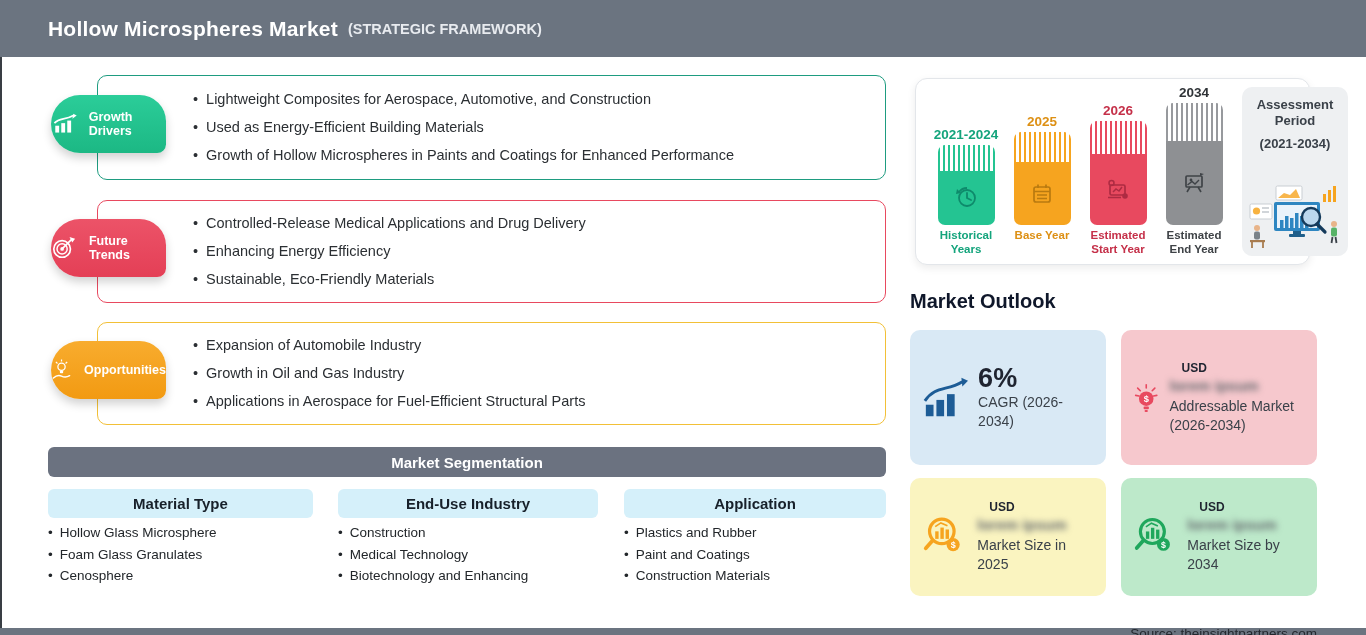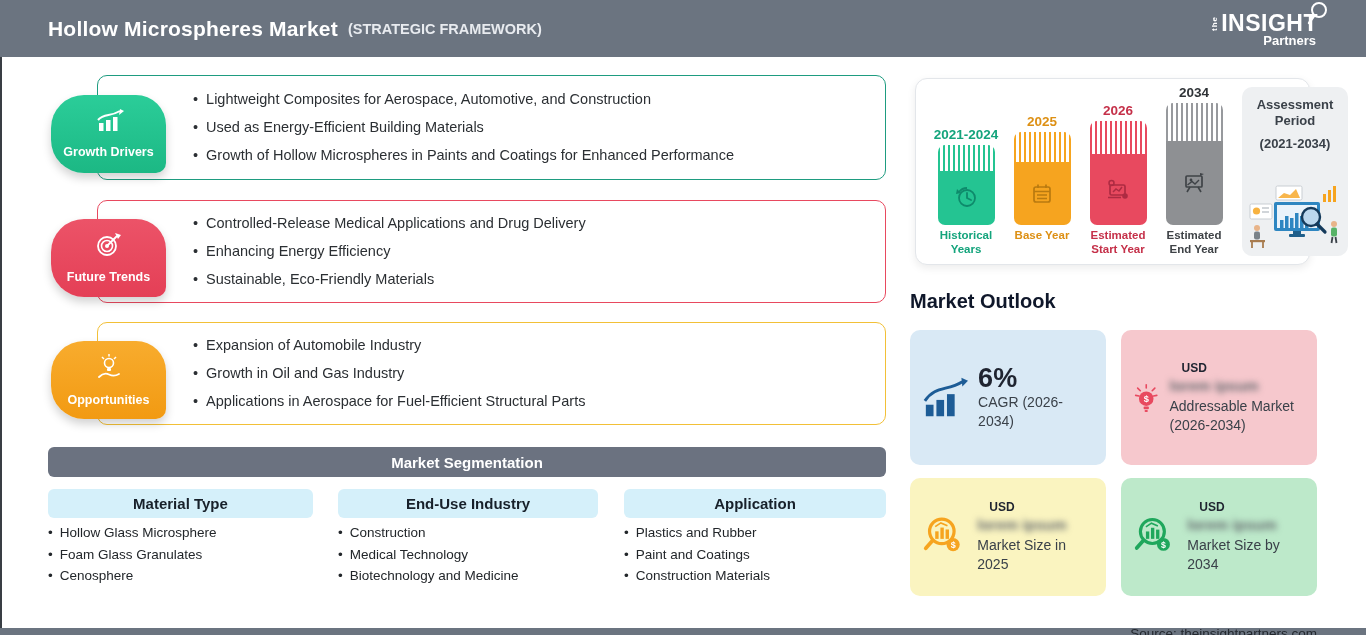--- a/index.html
+++ b/index.html
@@ -21,22 +21,22 @@
 
   
   .left-edge { position: absolute; left: 0; top: 57px; width: 2px; height: 571px; background: #393E44; }
   .bottom-strip { position: absolute; left: 0; bottom: 0; width: 1366px; height: 7px; background: #6B7480; }
 
   
   .section-box { position: absolute; left: 97px; width: 789px; background: #fff; border-radius: 10px; }
   .sec1 { top: 75px;  height: 105px; border: 1.5px solid #1E9C80; }
   .sec2 { top: 200px; height: 103px; border: 1.5px solid #E8495F; }
   .sec3 { top: 322px; height: 103px; border: 1.5px solid #F2C037; }
-  .badge { position: absolute; left: -47px; width: 115px; height: 78px; border-radius: 33px 30px 10px 33px;
-           display: flex; flex-direction: column; align-items: center; justify-content: center; gap: 12px;
+  .badge { position: absolute; left: -47px; width: 115px; height: 58px; border-radius: 33px 30px 10px 33px;
+           display: flex; flex-direction: row; align-items: center; justify-content: center; gap: 12px;
            box-shadow: 0 5px 10px rgba(0,0,0,.18); z-index: 2; }
   .sec1 .badge { top: 19px; background: linear-gradient(180deg,#2BCD99,#1CB884); }
   .sec2 .badge { top: 18px; background: linear-gradient(180deg,#EC5368,#E43F56); }
   .sec3 .badge { top: 18px; background: linear-gradient(180deg,#F8AC2E,#F29A12); }
   .badge-label { color: #fff; font-size: 12.5px; font-weight: bold; }
   .bullets { height: 100%; display: flex; flex-direction: column; justify-content: center;
              padding: 8px 24px 8px 95px; gap: 9px; }
   .bullet { font-size: 14.5px; color: #2B2F33; line-height: 19px; }
   .bullet::before { content: "•"; margin-right: 8px; color: #2B2F33; }
 
@@ -99,31 +99,20 @@
                  font-size: 13.5px; color: #23282E; }
 </style>
 </head>
 <body>
 
 <div id="canvas">
 
   <div class="header">
     <span class="header-title">Hollow Microspheres Market</span>
     <span class="header-subtitle">(STRATEGIC FRAMEWORK)</span>
-    <div class="logo">
-      <div class="logo-top">
-        <span class="logo-the">the</span>
-        <span class="logo-name">INSIGHT</span>
-        <svg class="logo-lens" width="24" height="28" viewBox="0 0 24 28">
-          <circle cx="13" cy="9" r="7" fill="none" stroke="#fff" stroke-width="2"></circle>
-          <line x1="8" y1="15" x2="3" y2="22" stroke="#fff" stroke-width="2.4" stroke-linecap="round"></line>
-        </svg>
-      </div>
-      <span class="logo-partners">Partners</span>
-    </div>
   </div>
   <div class="left-edge"></div>
   <div class="bottom-strip"></div>
 
   <div class="section-box sec1">
     <div class="badge">
       <svg width="30" height="24" viewBox="0 0 30 24">
         <path d="M4,11 C10,4 16,8 26,2" fill="none" stroke="#fff" stroke-width="2"></path>
         <polygon points="26,0 30,2 25,6" fill="#fff"></polygon>
         <rect x="5" y="14" width="4.5" height="8" fill="#fff"></rect>
@@ -189,21 +178,21 @@
     <span>Application</span>
   </div>
   <div class="seg-list seg-l1">
     <div class="seg-item">Hollow Glass Microsphere</div>
     <div class="seg-item">Foam Glass Granulates</div>
     <div class="seg-item">Cenosphere</div>
   </div>
   <div class="seg-list seg-l2">
     <div class="seg-item">Construction</div>
     <div class="seg-item">Medical Technology</div>
-    <div class="seg-item">Biotechnology and Medicine</div>
+    <div class="seg-item">Biotechnology and Enhancing</div>
   </div>
   <div class="seg-list seg-l3">
     <div class="seg-item">Plastics and Rubber</div>
     <div class="seg-item">Paint and Coatings</div>
     <div class="seg-item">Construction Materials</div>
   </div>
 
   <div class="timeline-card">
     <div class="bars-wrap">
 

